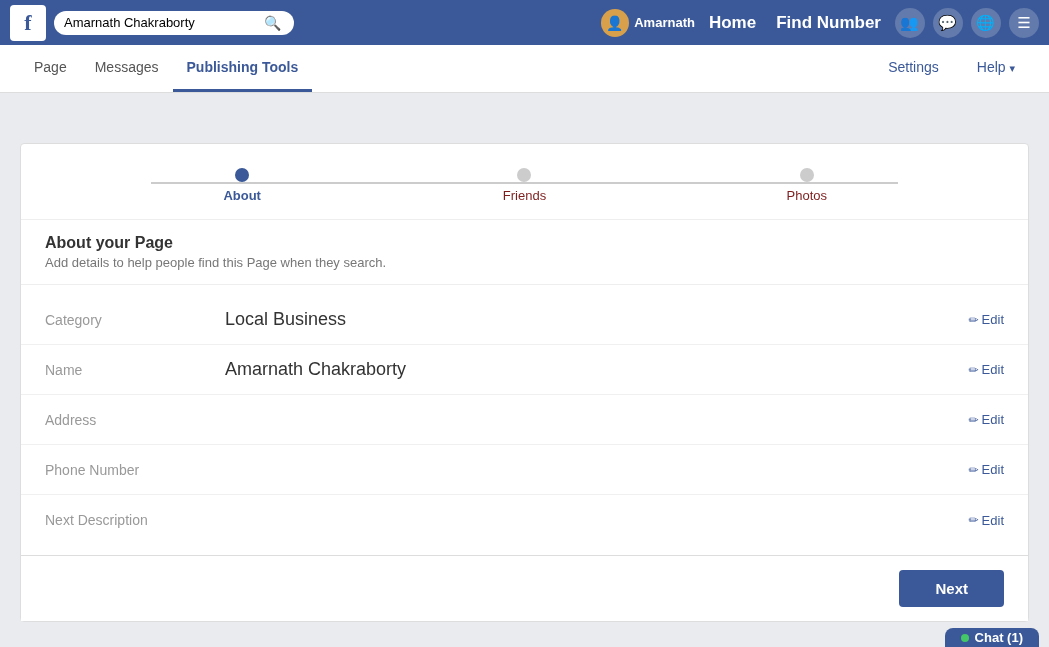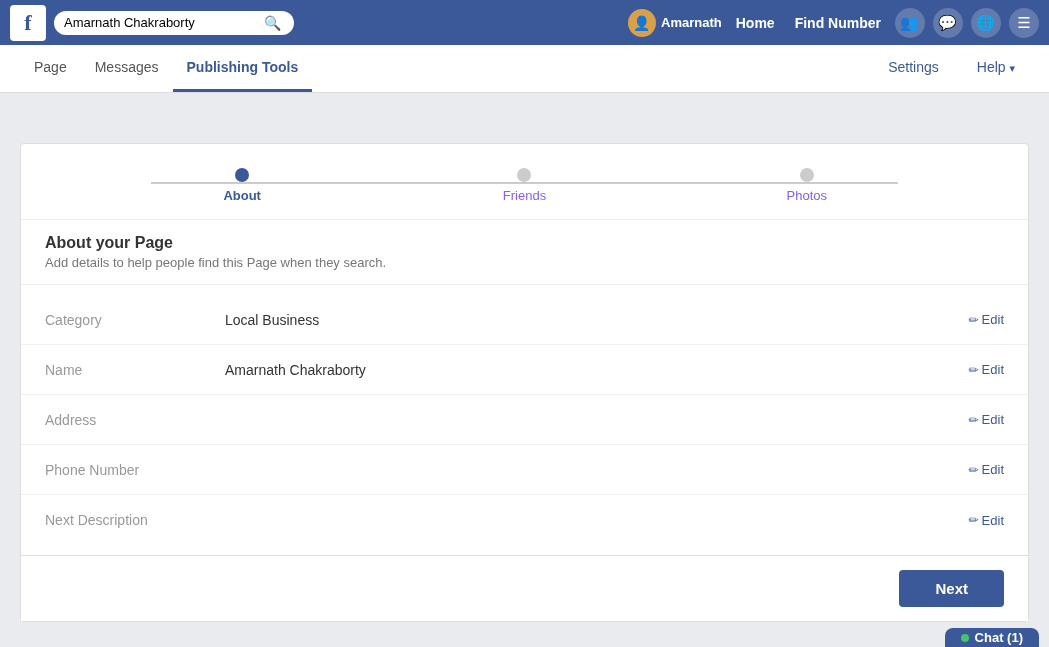--- a/index.html
+++ b/index.html
@@ -62,21 +62,21 @@
     }
     .nav-user-avatar {
       width: 28px; height: 28px;
       background: #d8a04b;
       border-radius: 50%;
       display: flex; align-items: center; justify-content: center;
       font-size: 14px;
     }
     .nav-link {
       color: white;
-      font-size: 14px;
+      font-size: 17px;
       font-weight: bold;
       cursor: pointer;
       padding: 4px 6px;
       text-decoration: none;
     }
     .nav-icon-btn {
       background: rgba(255,255,255,0.2);
       border: none;
       border-radius: 50%;
       width: 30px; height: 30px;
@@ -161,21 +161,21 @@
       width: 14px; height: 14px;
       border-radius: 50%;
       background: #ccc;
       margin-bottom: 6px;
     }
     .step-dot.active {
       background: #3b5998;
     }
     .step-label {
       font-size: 13px;
-      color: #8b5cf6;
+      color: #7f1d1d;
     }
     .step-label.active {
       color: #3b5998;
       font-weight: bold;
     }
 
     
     .about-header {
       padding: 14px 24px 14px;
       border-top: 1px solid #eee;
@@ -207,21 +207,21 @@
       border-bottom: none;
     }
     .field-label {
       width: 180px;
       color: #999;
       font-size: 14px;
       flex-shrink: 0;
     }
     .field-value {
       flex: 1;
-      font-size: 14px;
+      font-size: 18px;
       color: #333;
     }
     .field-edit {
       color: #3b5998;
       font-size: 13px;
       cursor: pointer;
       display: flex;
       align-items: center;
       gap: 3px;
       text-decoration: none;

